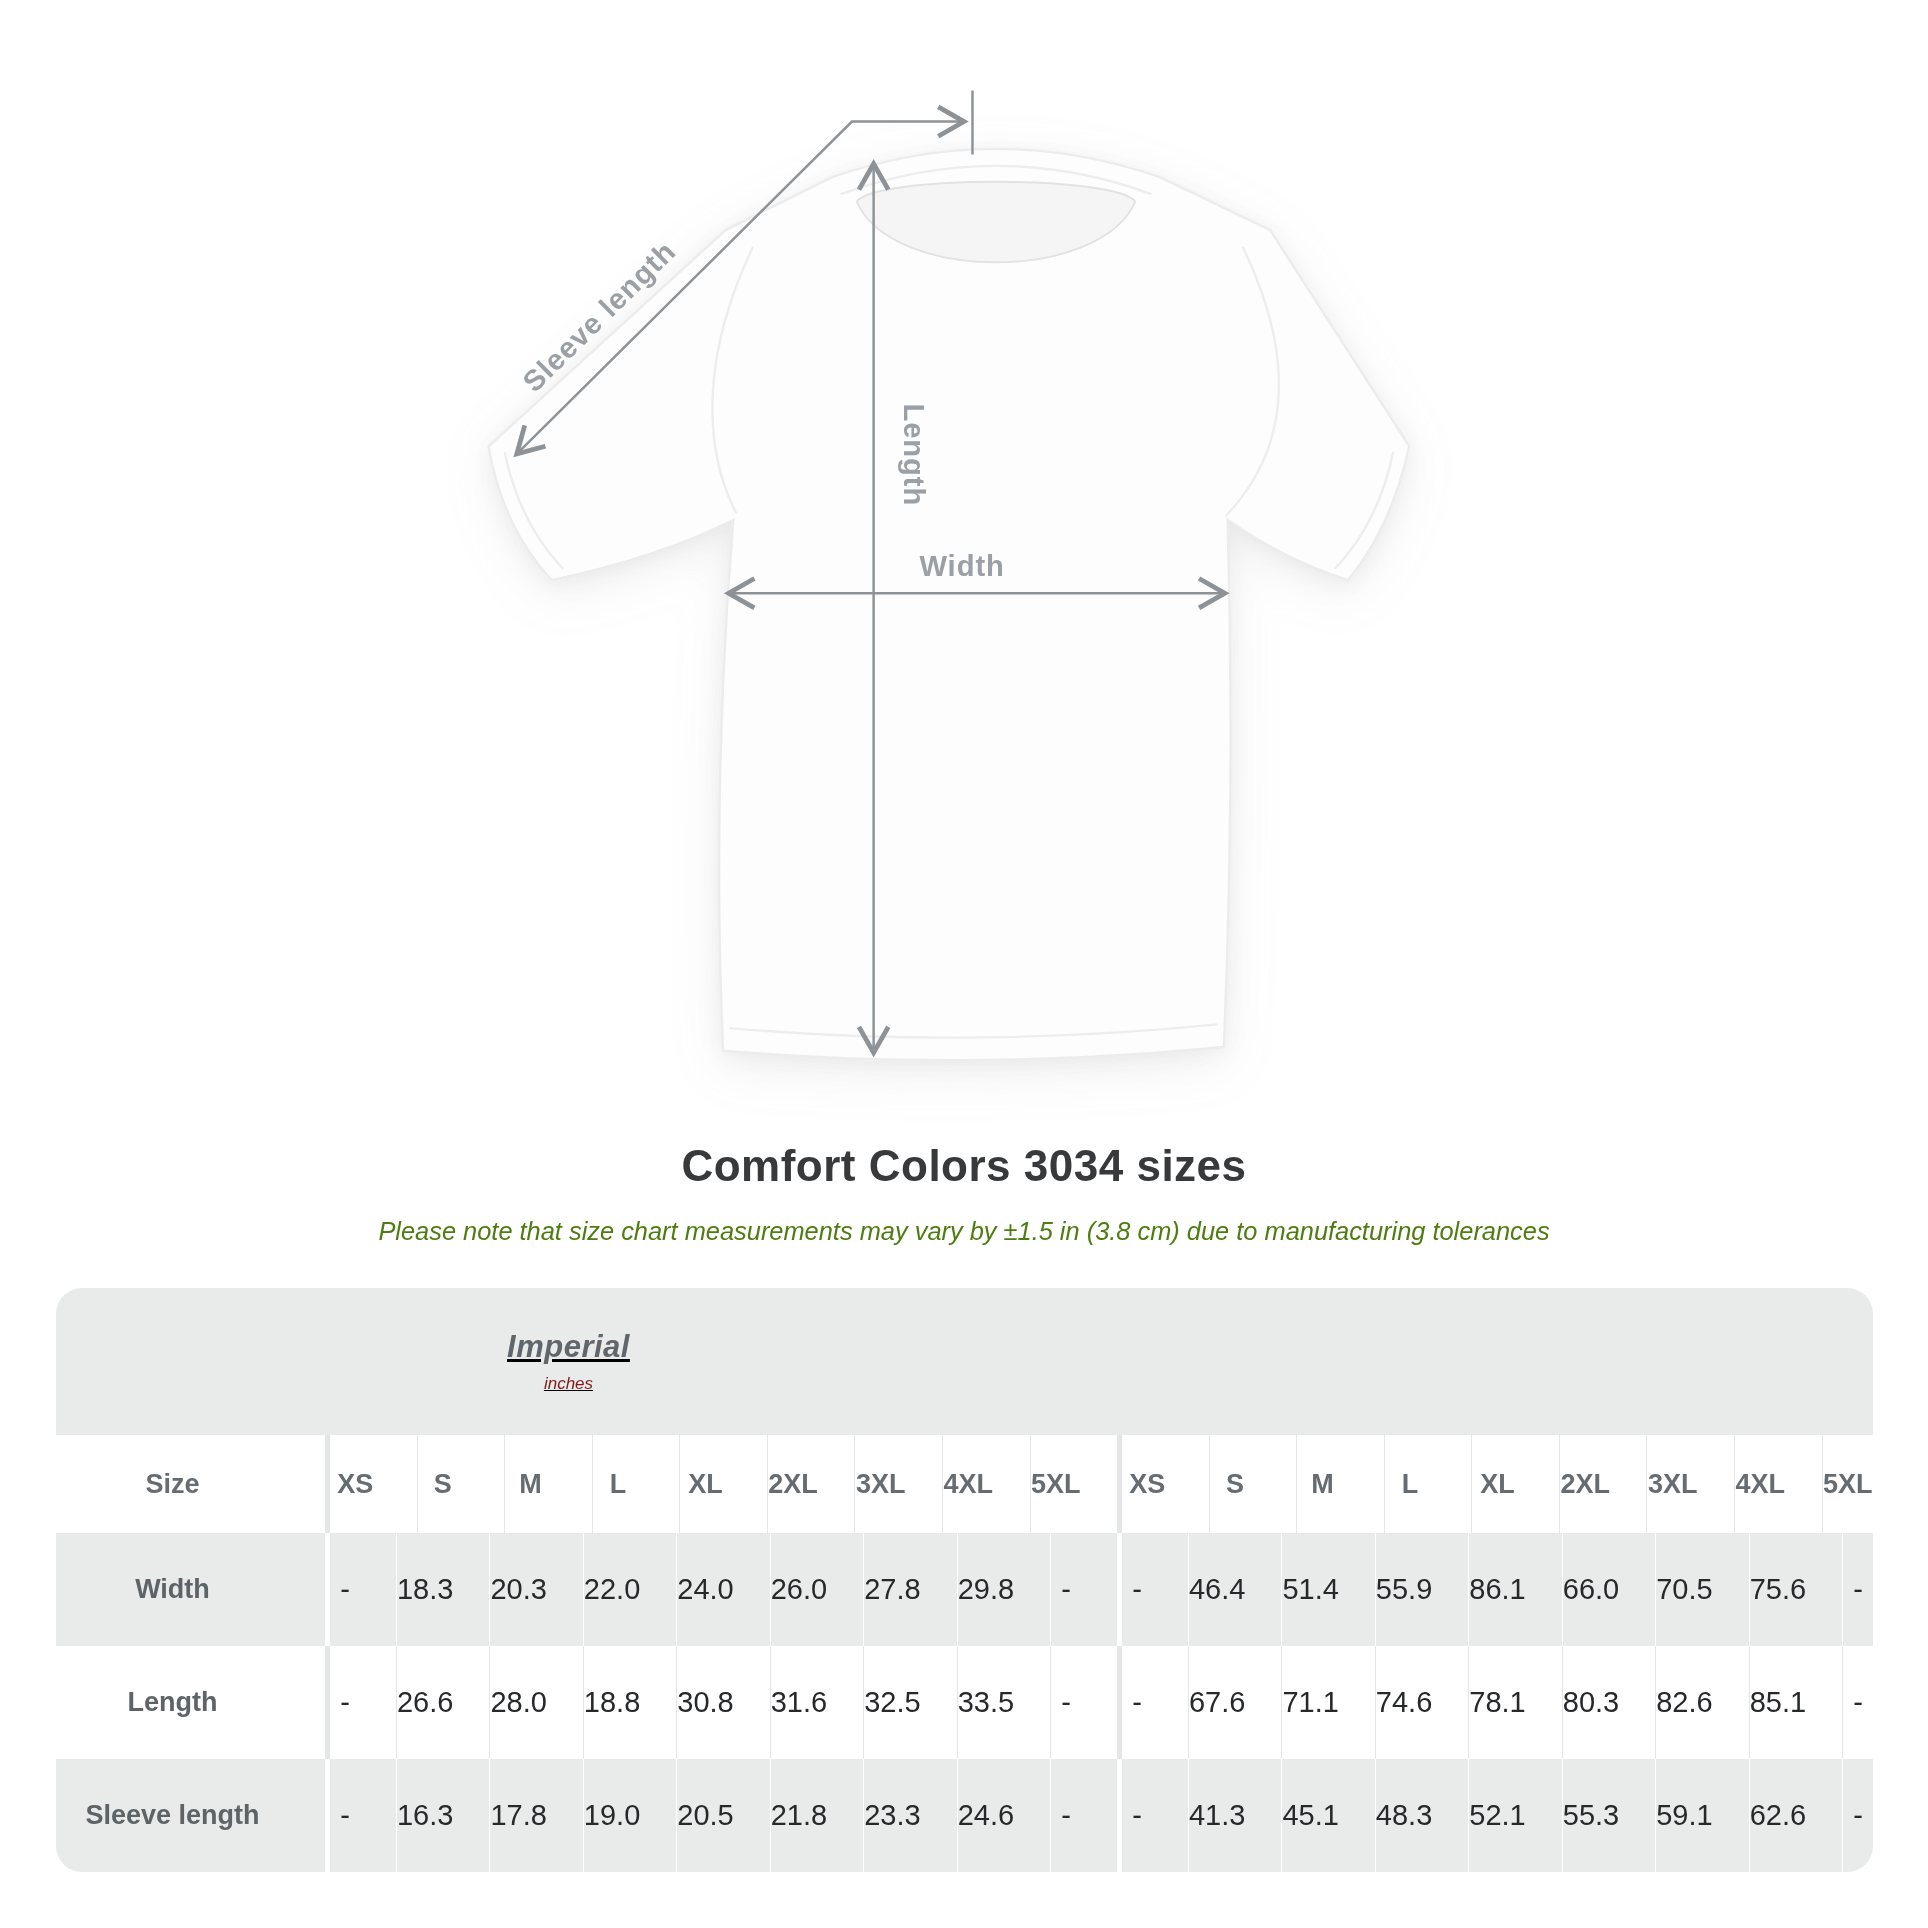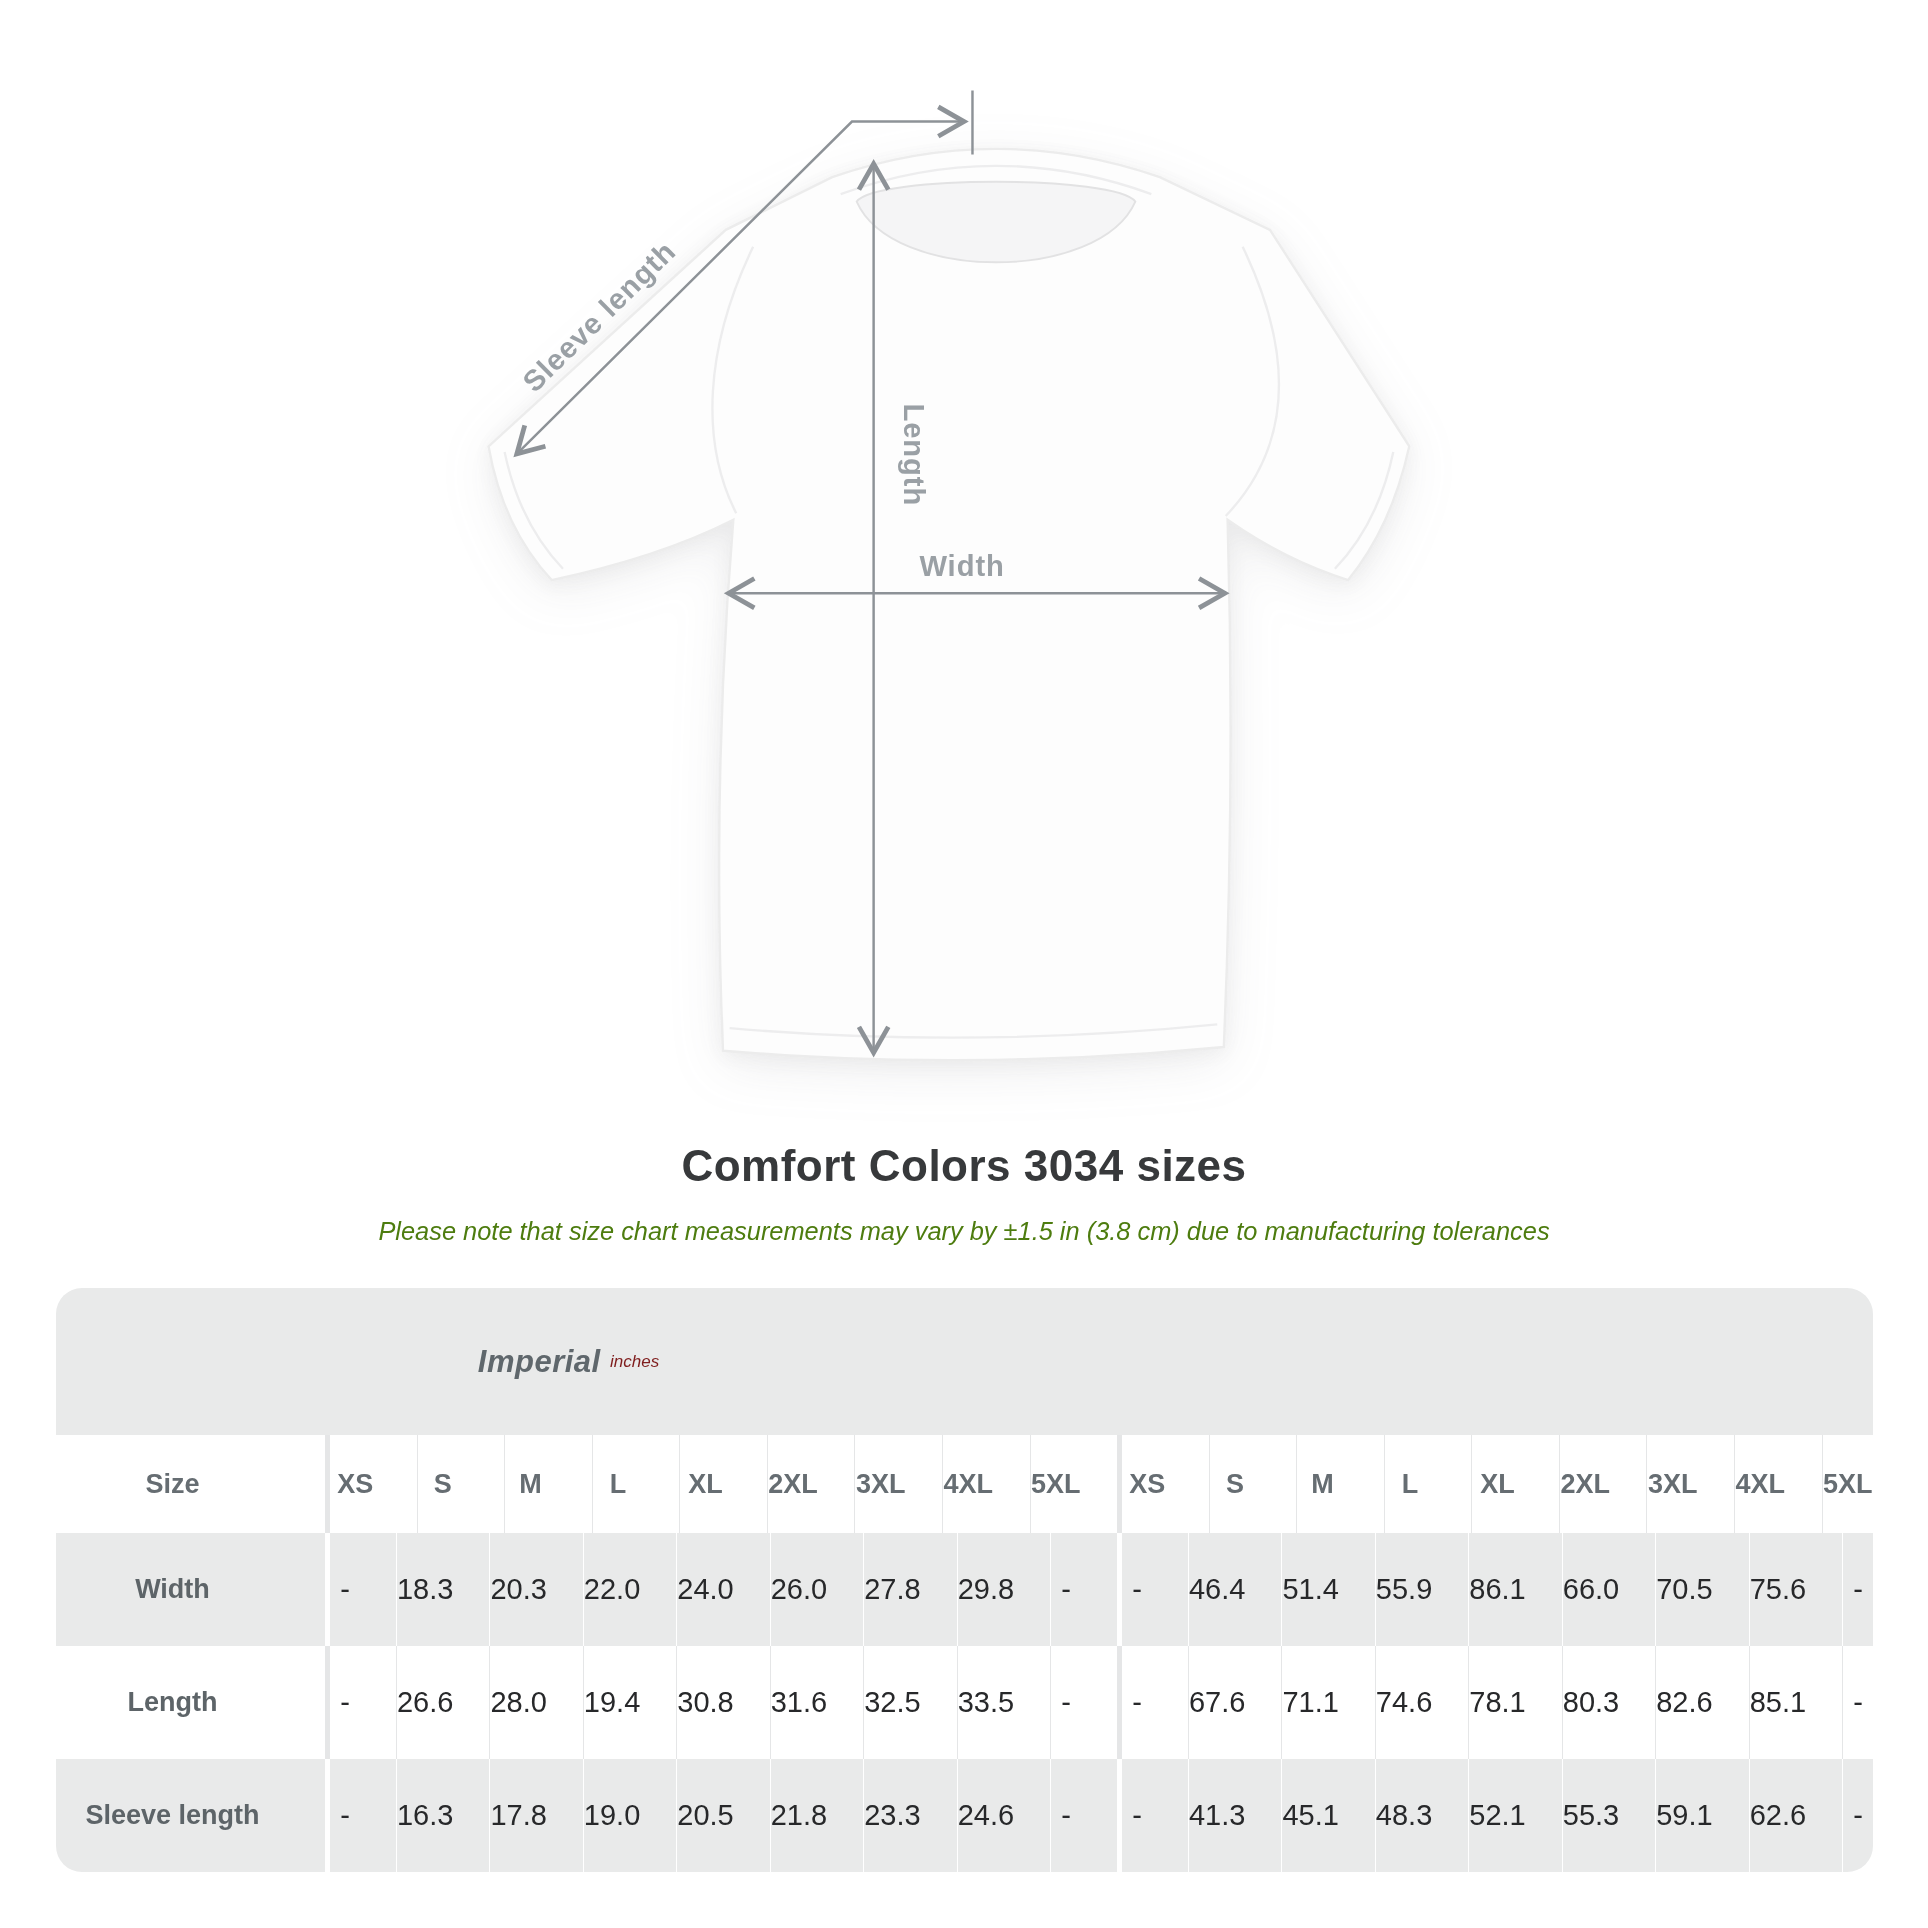--- a/index.html
+++ b/index.html
@@ -13,21 +13,21 @@
   
   .title{position:absolute;left:0;top:1141px;width:100%;text-align:center;
          font-size:44px;font-weight:bold;color:#37393b;letter-spacing:0.5px;}
   .subtitle{position:absolute;left:0;top:1217px;width:100%;text-align:center;
             font-style:italic;font-size:25.4px;color:#4d7c0f;}
 
   
   .size-table{position:absolute;left:56px;top:1288px;width:1817px;
               border-radius:26px;overflow:hidden;}
   .band{display:flex;height:147px;background:#e9eaea;}
-  .band-cell{display:flex;flex-direction:row;align-items:center;justify-content:center;gap:9.4px;}
+  .band-cell{display:flex;flex-direction:column;align-items:center;justify-content:center;gap:9.4px;text-decoration:underline;}
   .band-cell.imp{width:calc(233px + (100% - 233px)*0.5);}
   .band-cell.met{flex:1;}
   .band-name{font-weight:bold;font-style:italic;font-size:31px;color:#5f676c;letter-spacing:0.5px;}
   .band-unit{font-style:italic;font-size:17px;color:#7f1d1d;}
 
   .t-row{display:flex;gap:36px;}
   .size-row{height:98px;background:#ffffff;--sep:#e5e6e7;}
   .plain   {height:113px;background:#ffffff;--sep:#e5e6e7;}
   .stripe  {height:113px;background:#e9eaea;--sep:#ffffff;}
   .cell{display:flex;align-items:center;justify-content:center;box-sizing:border-box;}
@@ -141,21 +141,21 @@
         <div class="cell data-cell val">66.0</div>
         <div class="cell data-cell val">70.5</div>
         <div class="cell data-cell val">75.6</div>
         <div class="cell data-cell val">-</div>
       </div>
       <div class="t-row plain">
         <div class="cell label-cell lbl">Length</div>
         <div class="cell data-cell val grp-start">-</div>
         <div class="cell data-cell val">26.6</div>
         <div class="cell data-cell val">28.0</div>
-        <div class="cell data-cell val">19.4</div>
+        <div class="cell data-cell val">18.8</div>
         <div class="cell data-cell val">30.8</div>
         <div class="cell data-cell val">31.6</div>
         <div class="cell data-cell val">32.5</div>
         <div class="cell data-cell val">33.5</div>
         <div class="cell data-cell val">-</div>
         <div class="cell data-cell val grp-start">-</div>
         <div class="cell data-cell val">67.6</div>
         <div class="cell data-cell val">71.1</div>
         <div class="cell data-cell val">74.6</div>
         <div class="cell data-cell val">78.1</div>

